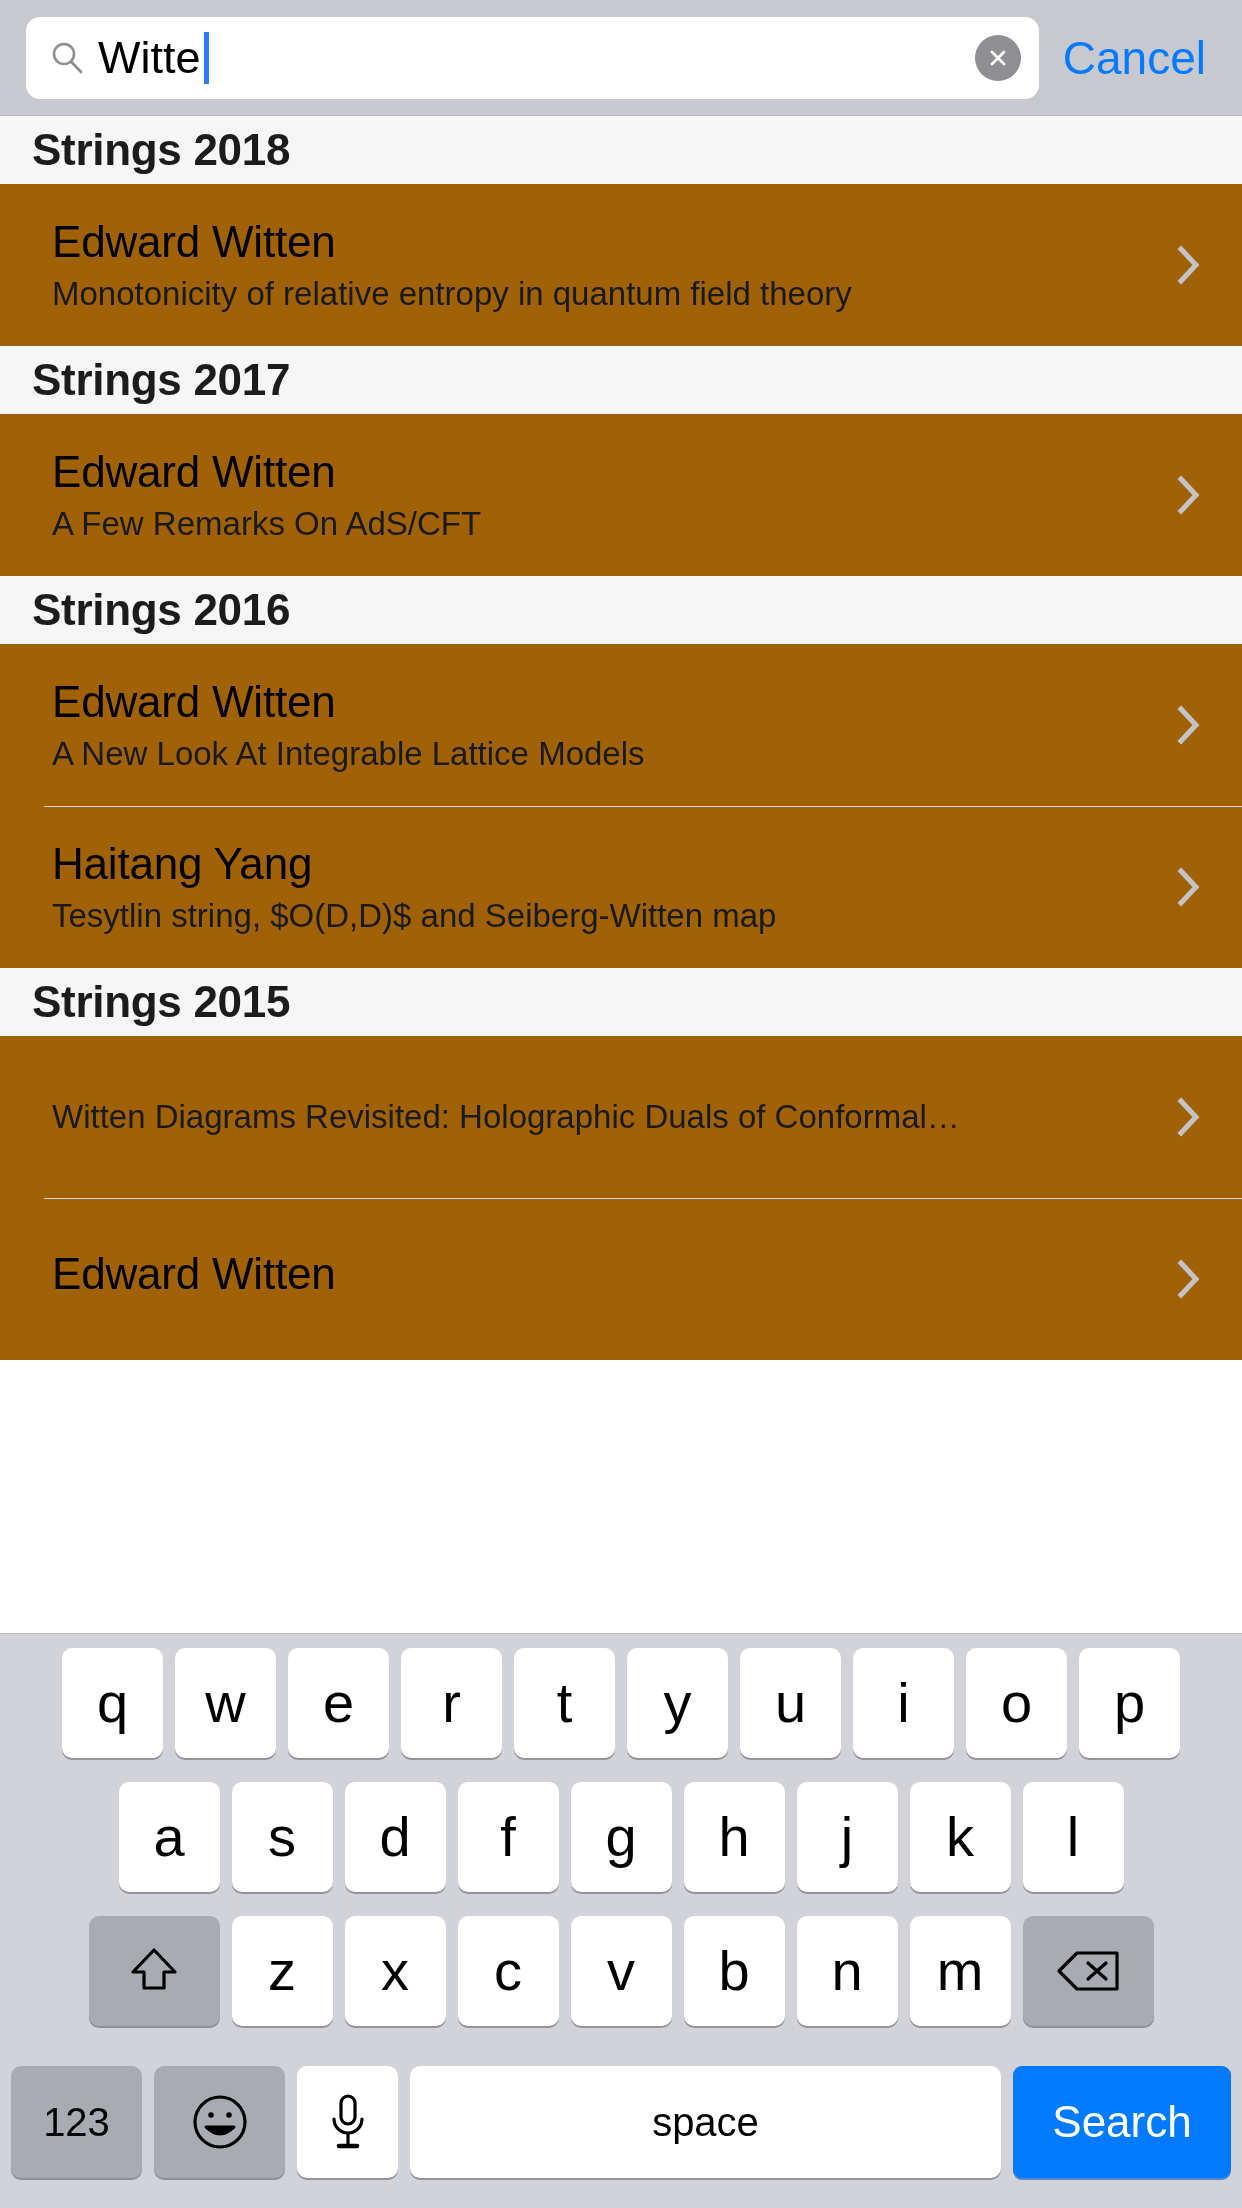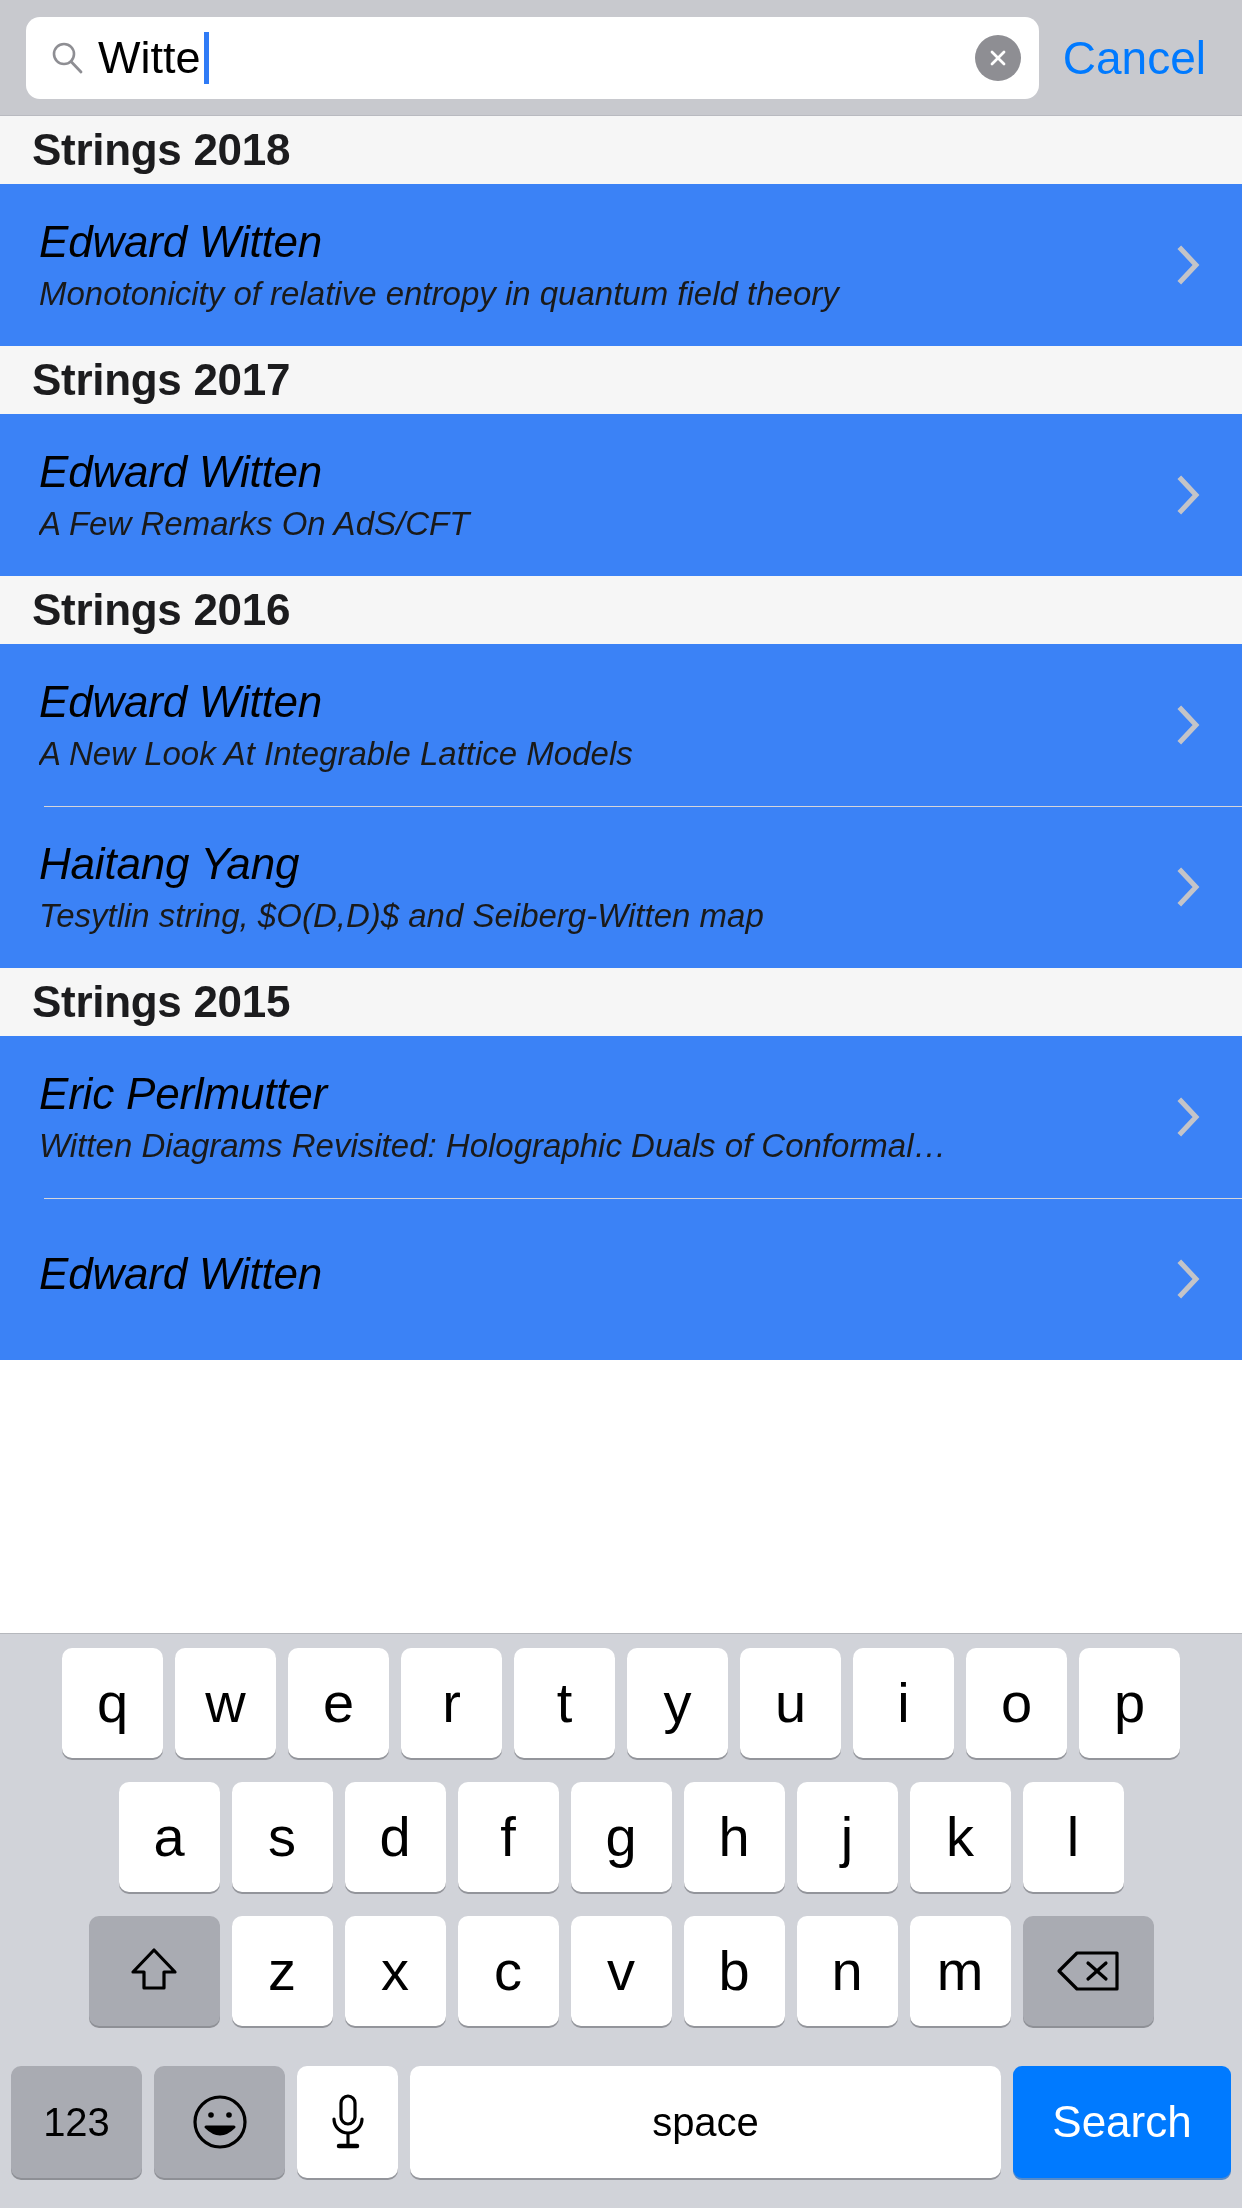--- a/index.html
+++ b/index.html
@@ -98,26 +98,25 @@
     display: flex;
     align-items: center;
     padding-left: 32px;
     font-size: 44px;
     font-weight: bold;
     color: #1c1c1e;
     letter-spacing: -0.3px;
   }
   .row {
     position: relative;
-    background: #3b82f6;
+    background: #a16207;
     min-height: 162px;
     display: flex;
     align-items: center;
-    padding: 0 86px 0 39px;
-    font-style: italic;
+    padding: 0 86px 0 52px;
   }
   .row-inner {
     flex: 1 1 auto;
     min-width: 0;
     padding: 6px 0;
   }
   .row-title {
     font-size: 44px;
     color: #000000;
     line-height: 1.12;
@@ -286,21 +285,20 @@
       <span class="chevron">
         <svg viewBox="0 0 26 44" xmlns="http://www.w3.org/2000/svg">
           <polyline points="5,6 20,22 5,38" fill="none" stroke="#c4c4c8" stroke-width="5" stroke-linecap="square"></polyline>
         </svg>
       </span>
     </div>
 
     <div class="section-header">Strings 2015</div>
     <div class="row">
       <div class="row-inner">
-        <div class="row-title">Eric Perlmutter</div>
         <div class="row-sub">Witten Diagrams Revisited: Holographic Duals of Conformal…</div>
       </div>
       <span class="chevron">
         <svg viewBox="0 0 26 44" xmlns="http://www.w3.org/2000/svg">
           <polyline points="5,6 20,22 5,38" fill="none" stroke="#c4c4c8" stroke-width="5" stroke-linecap="square"></polyline>
         </svg>
       </span>
     </div>
     <div class="row sep">
       <div class="row-inner">

